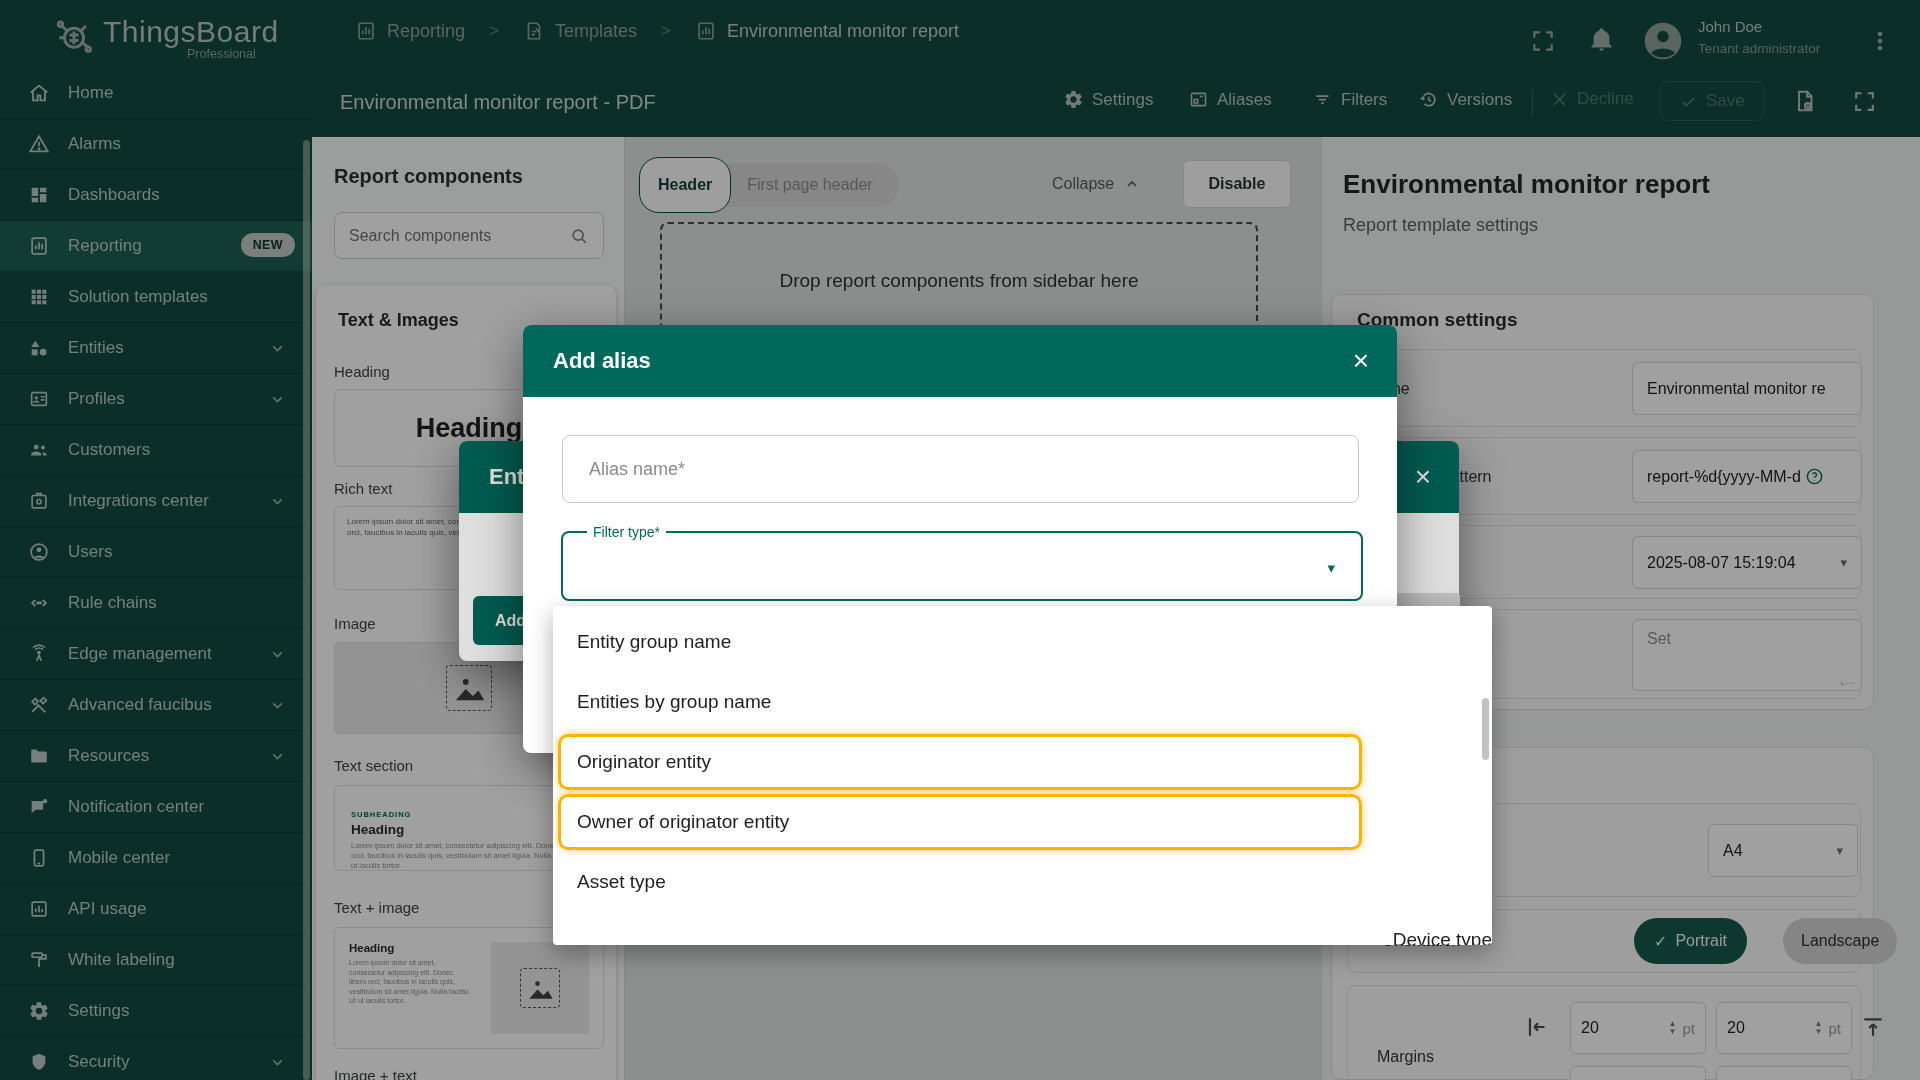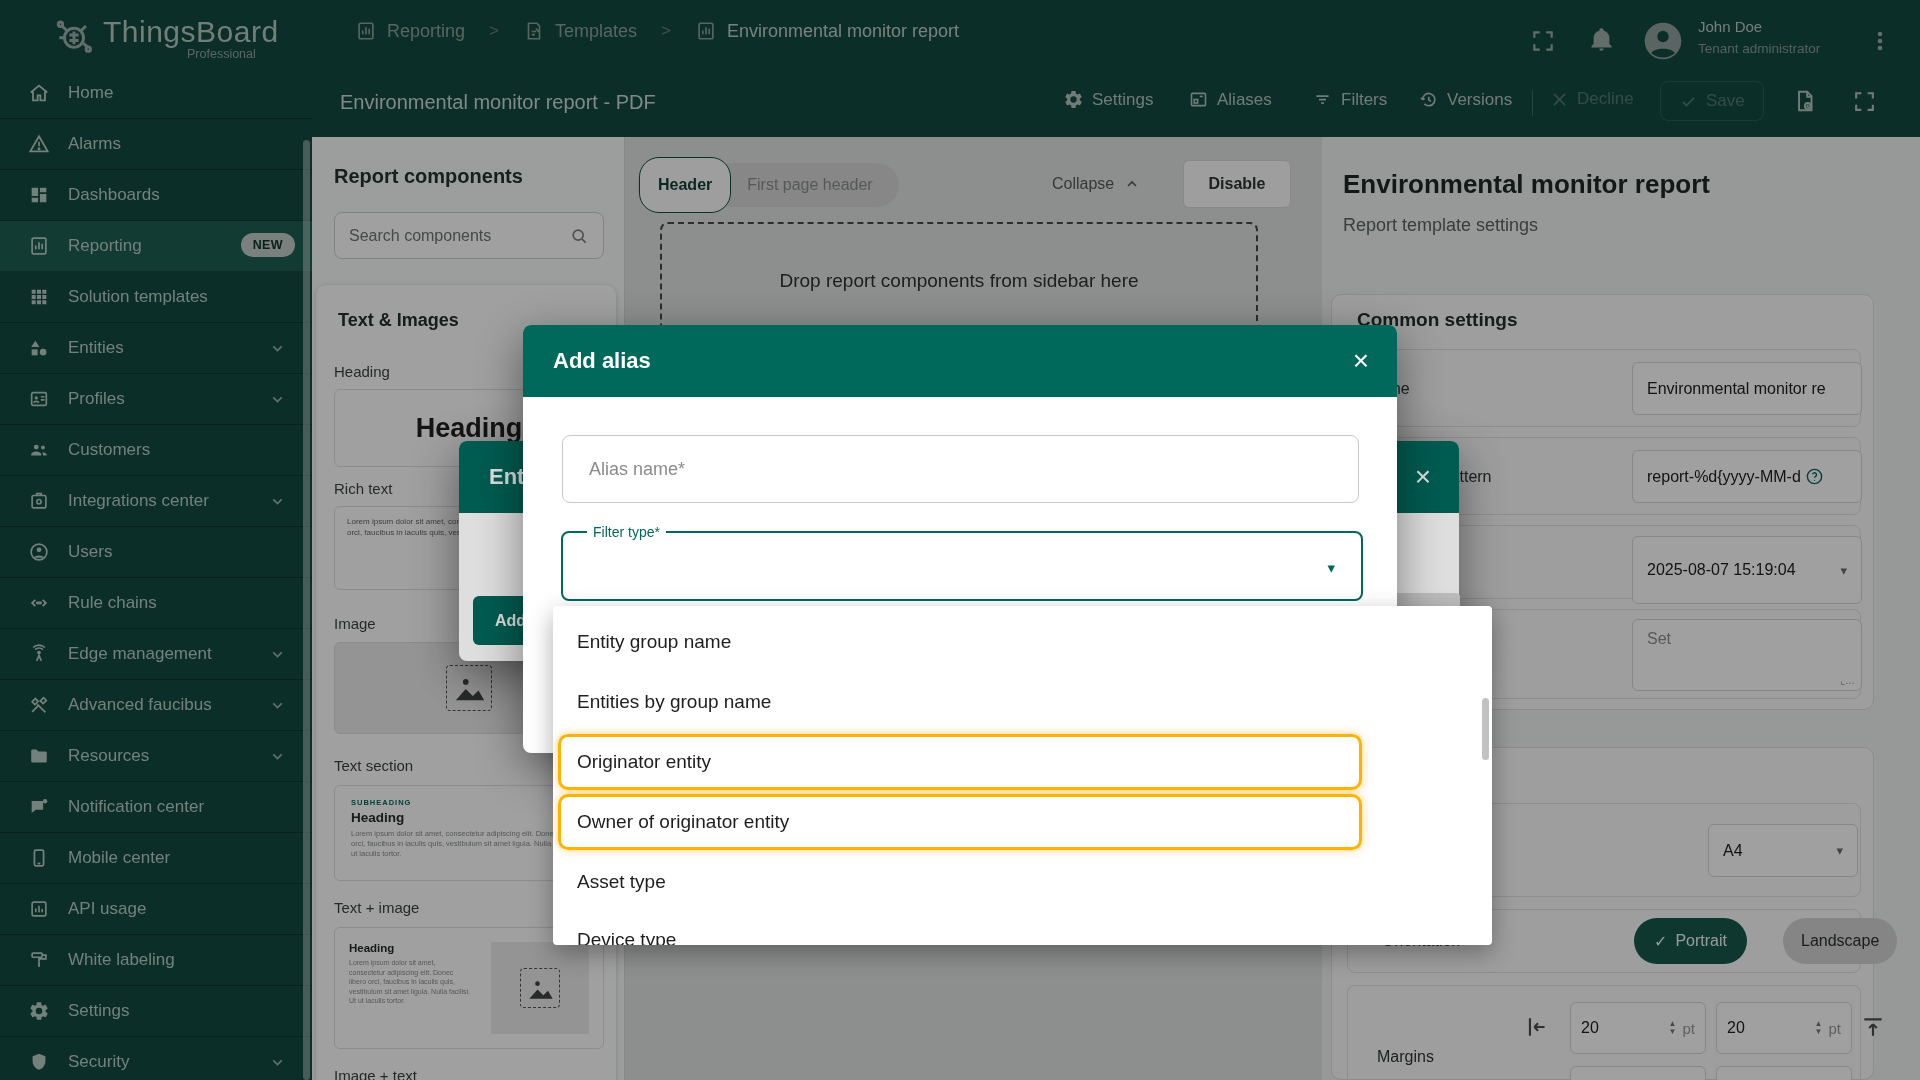--- a/index.html
+++ b/index.html
@@ -475,21 +475,21 @@
       <span class="abs comp-lbl" style="left:18px;top:330px;">Image</span>
       <div class="comp-box" style="top:357px;height:92px;background:#ededee;display:flex;align-items:center;justify-content:center;">
         <span class="img-ph">
           <svg width="34" height="30" viewBox="0 0 24 20" fill="#3f4543">
               <circle cx="9" cy="5" r="2"></circle>
               <path d="M2 18l7-8 5 5 4-4 4 7z"></path>
             </svg>
         </span>
       </div>
       <span class="abs comp-lbl" style="left:18px;top:472px;">Text section</span>
-      <div class="comp-box" style="top:500px;height:96px;padding:12px 16px;">
+      <div class="comp-box" style="top:500px;height:86px;padding:24px 16px;">
         <div style="font-size:7.5px;font-weight:bold;color:#00695c;letter-spacing:1px;">SUBHEADING</div>
         <div style="font-size:13.5px;font-weight:bold;color:#262b29;margin-top:3px;">Heading</div>
         <div style="font-size:7.5px;line-height:10px;color:#8a8f8d;margin-top:4px;">Lorem ipsum dolor sit amet, consectetur adipiscing elit. Donec libero orci, faucibus in iaculis quis, vestibulum sit amet ligula. Nulla facilisi. Ut ut iaculis tortor.</div>
       </div>
       <span class="abs comp-lbl" style="left:18px;top:614px;">Text + image</span>
       <div class="comp-box" style="top:642px;height:122px;padding:14px;">
         <div style="width:122px;float:left;">
           <div style="font-size:11.5px;font-weight:bold;color:#262b29;">Heading</div>
           <div style="font-size:7px;line-height:9.5px;color:#8a8f8d;margin-top:4px;">Lorem ipsum dolor sit amet, consectetur adipiscing elit. Donec libero orci, faucibus in iaculis quis, vestibulum sit amet ligula. Nulla facilisi. Ut ut iaculis tortor.</div>
         </div>
@@ -547,21 +547,21 @@
             <svg width="19" height="19" viewBox="0 0 24 24" fill="none" stroke="currentColor" stroke-width="1.8">
                 <circle cx="12" cy="12" r="9"></circle>
                 <path d="M9.6 9.2a2.5 2.5 0 1 1 3.4 2.9c-.7.3-1 .8-1 1.6"></path>
                 <circle cx="12" cy="16.8" r=".8" fill="currentColor" stroke="none"></circle>
               </svg>
           </span>
         </div>
       </div>
       <div class="row-box" style="top:230px;height:74px;">
         <span class="abs f-label" style="left:22px;top:28px;">Date format</span>
-        <div class="f-input" style="left:284px;top:10px;width:230px;height:68px;">
+        <div class="f-input" style="left:284px;top:10px;width:230px;height:53px;">
           <span>2025-08-07 15:19:04</span>
           <span class="caret" style="margin-left:auto;">▾</span>
         </div>
       </div>
       <div class="row-box" style="top:314px;height:90px;">
         <span class="abs f-label" style="left:22px;top:36px;">Description</span>
         <div class="f-input" style="left:284px;top:9px;width:230px;height:72px;align-items:flex-start;padding-top:10px;color:#8f8f8f;">
           <span>Set</span>
           <span style="position:absolute;right:6px;bottom:4px;color:#9a9a9a;font-size:10px;">⌞…</span>
         </div>
@@ -665,21 +665,21 @@
       </div>
     <div class="dd-opt" style="top:126px;">
         <span>Originator entity</span>
       </div>
     <div class="dd-opt" style="top:186px;">
         <span>Owner of originator entity</span>
       </div>
     <div class="dd-opt" style="top:246px;">
         <span>Asset type</span>
       </div>
-    <div class="dd-opt" style="top:304px;">
+    <div class="dd-opt" style="top:304px;justify-content:flex-end;">
         <span>Device type</span>
       </div>
     <div class="hl-box" style="top:128px;"></div>
     <div class="hl-box" style="top:188px;"></div>
     <div class="dd-scroll"></div>
   </div>
 
 </div>
 
 </body></html>

